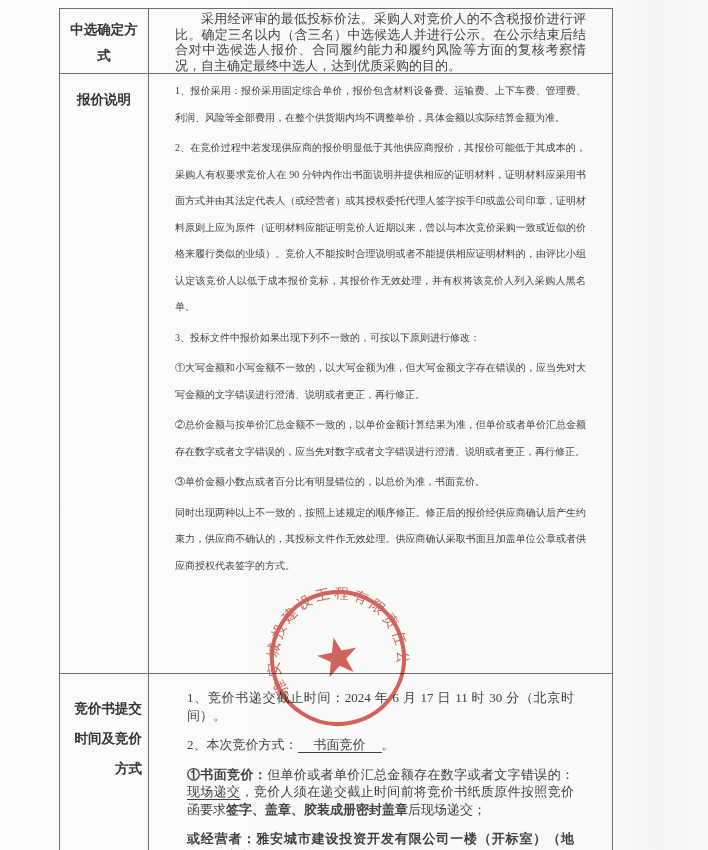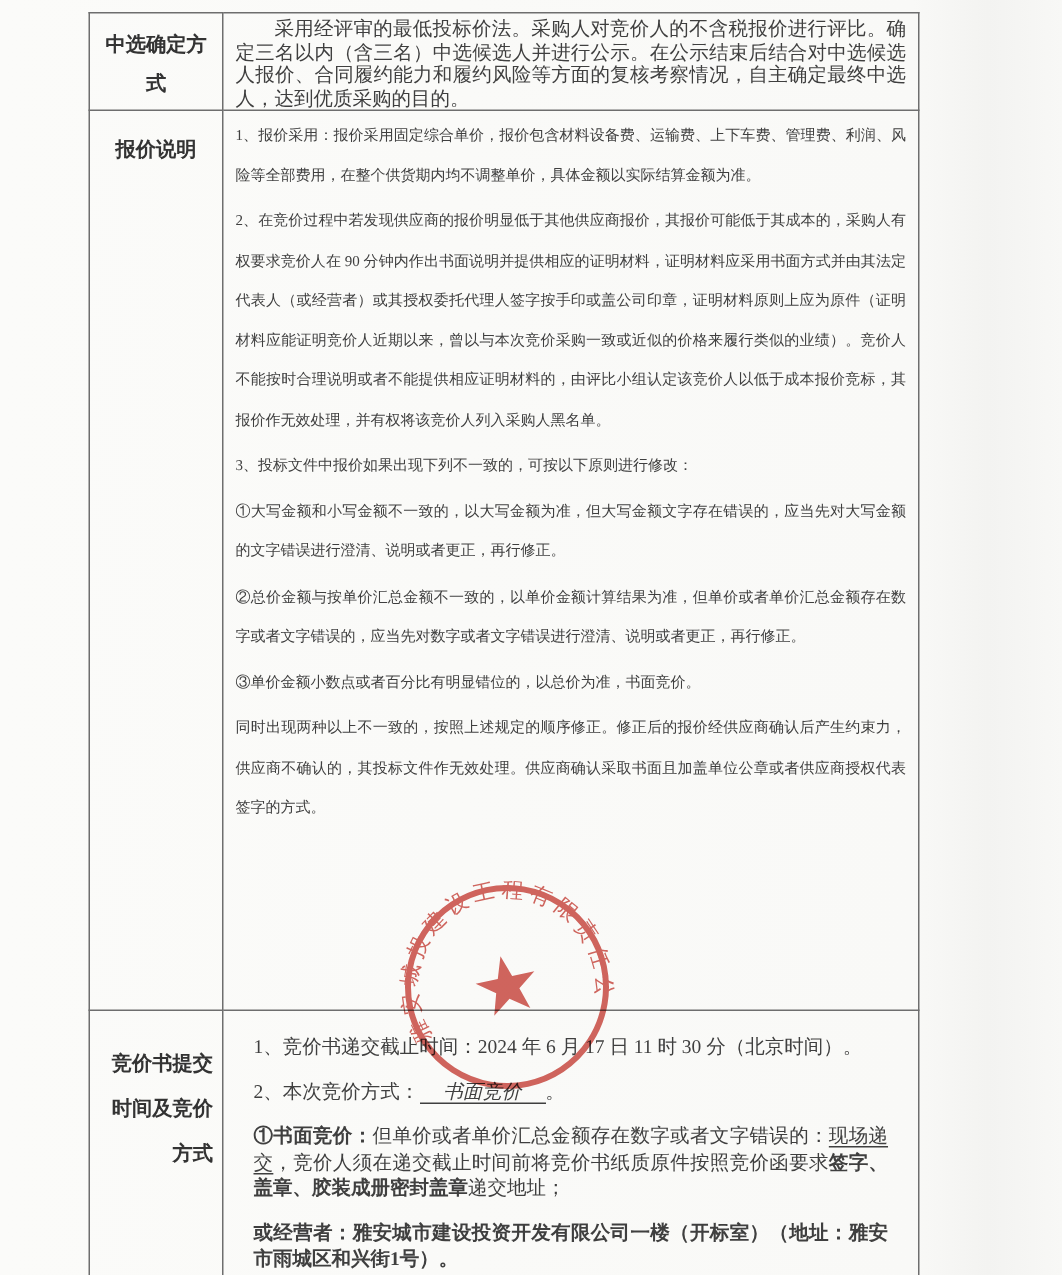--- a/index.html
+++ b/index.html
@@ -20,40 +20,40 @@
     width:76px;font-weight:700;color:#333;
     font-size:13.5px;line-height:24px;text-align:center;
     padding:4px 6px;
   }
   td.lbl .lblwrap{display:block;}
   tr.r1 td.c{height:60px;}
   tr.r2 td.c{height:599px;}
   tr.r3 td.c{height:119px;}
   tr.r4 td.c{height:31px;}
   tr.r5 td.c{height:29px;}
-  td.c{padding:0 8px;}
+  td.c{padding:0 26px;}
   .r1 .c{font-size:13px;}
   .r1 .c p{margin:0;padding-top:2px;line-height:15.5px;text-indent:2em;text-align:justify;}
   .r1 .lbl{padding-top:8px;line-height:26px;}
   .r2 .lbl{padding-top:14px;}
   .r2 .c{font-size:10px;}
   .r2 .c p{margin:0;padding-top:4px;line-height:26.5px;text-align:justify;}
   .r3 .lbl{padding-top:20px;text-align:right;line-height:30px;}
   .r3 .c{font-size:13px;}
   .r3 .c p{margin:12px;line-height:17.5px;text-align:justify;}
   .r3 .c p:first-child{padding-top:3px;}
   .r4 .lbl,.r5 .lbl{padding-top:8px;text-align:right;margin-left:42px;}
   .r4 .c,.r5 .c{font-size:13.5px;}
   .r4 .c p{margin:16px;padding-top:5px;line-height:18px;font-weight:400;}
   .r5 .c p{margin:0;padding-top:7px;line-height:18px;}
   .b{font-weight:700;font-family:Liberation Serif, serif;}
   .u{text-decoration:underline;text-underline-offset:3px;}
   .fill-in{
     display:inline-block;border-bottom:1px solid #3f3f3f;
-    padding:0 16px;line-height:15px;font-style:italic;
+    padding:0 16px;line-height:15px;
   }
   
   .stamp{
     position:absolute;left:256px;top:576px;width:164px;height:164px;
     opacity:0.82;mix-blend-mode:multiply;
     transform:rotate(-12deg);
     pointer-events:none;
   }
 </style>
 </head>
@@ -92,21 +92,21 @@
         <span class="lblwrap">竞价书提交时间及竞价方式</span>
       </td>
       <td class="c">
         <p>
           <span>1、竞价书递交截止时间：2024 年 6 月 17 日 11 时 30 分（北京时间）。</span>
         </p>
         <p>
           <span>2、本次竞价方式：</span><span class="fill-in">书面竞价</span><span>。</span>
         </p>
         <p>
-          <span class="b">①书面竞价：</span><span>但单价或者单价汇总金额存在数字或者文字错误的：</span><span class="u">现场递交</span><span>，竞价人须在递交截止时间前将竞价书纸质原件按照竞价函要求</span><span class="b">签字、盖章、胶装成册密封盖章</span><span>递交地址；</span>
+          <span class="b">①书面竞价：</span><span>但单价或者单价汇总金额存在数字或者文字错误的：</span><span class="u">现场递交</span><span>，竞价人须在递交截止时间前将竞价书纸质原件按照竞价函要求</span><span class="b">签字、盖章、胶装成册密封盖章</span><span>后现场递交；</span>
         </p>
         <p class="b">或经营者：雅安城市建设投资开发有限公司一楼（开标室）（地址：雅安市雨城区和兴街1号）。</p>
       </td>
     </tr>
 
     <tr class="r4">
       <td class="lbl">
         <span class="lblwrap">付款方式</span>
       </td>
       <td class="c">

